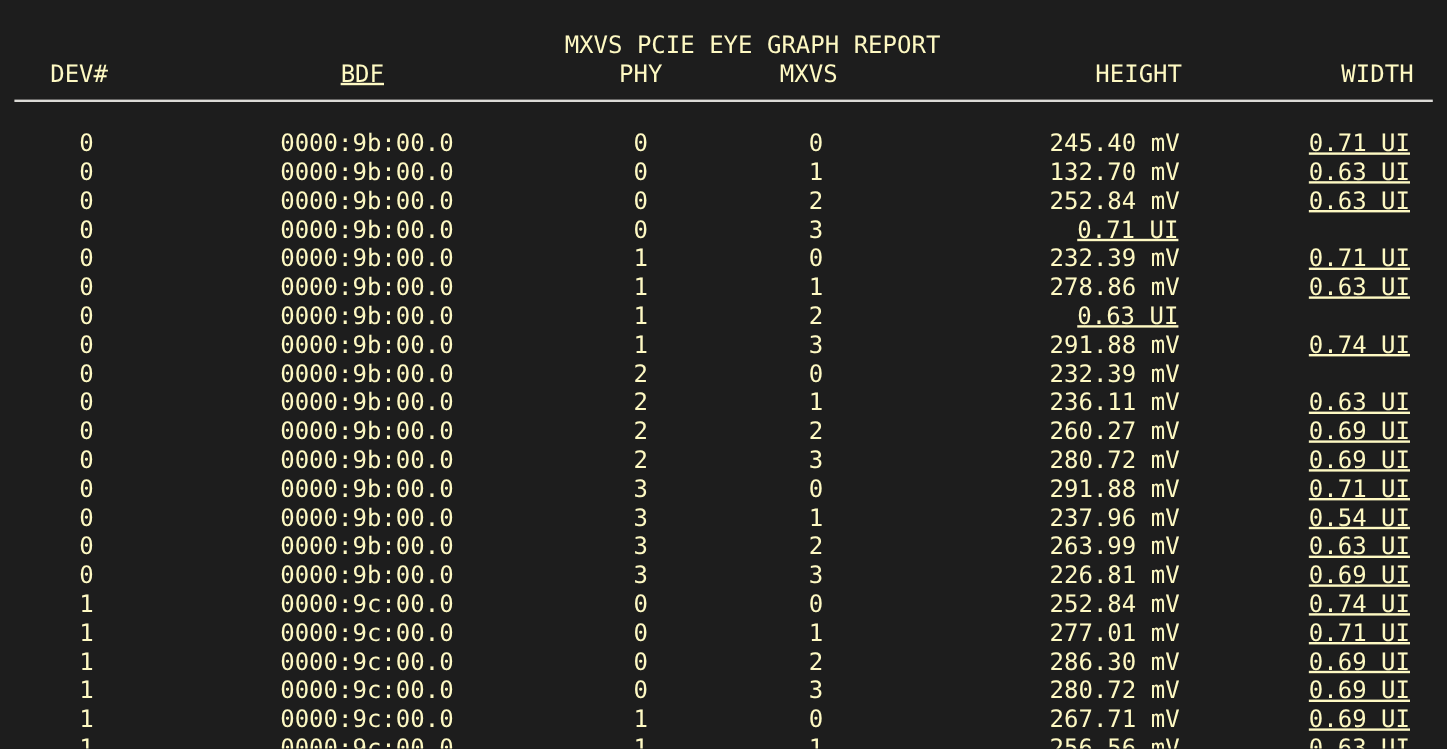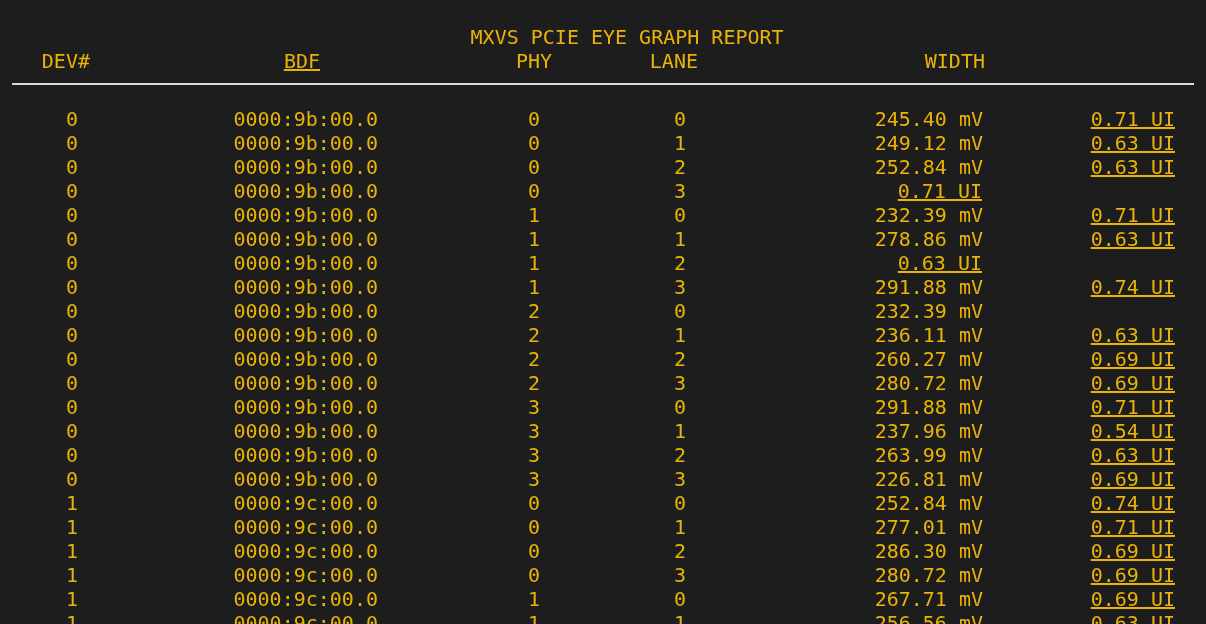--- a/index.html
+++ b/index.html
@@ -6,21 +6,21 @@
     margin: 0;
     padding: 0;
     background: #1d1d1d;
   }
   .screen {
     position: relative;
     width: 1206px;
     height: 624px;
     overflow: hidden;
     background: #1d1d1d;
-    color: #eab308;
+    color: #fef9c3;
     font-family: "DejaVu Sans Mono", monospace;
     font-size: 20px;
     line-height: 24px;
     box-sizing: border-box;
     padding-top: 1px;
   }
   .title-line {
     height: 24px;
     text-align: center;
     white-space: pre;
@@ -65,21 +65,22 @@
   <div class="title-line">
     <span>MXVS PCIE EYE GRAPH REPORT</span>
   </div>
 
   <div class="blank-line"></div>
 
   <div class="grid-row header-row">
     <span class="c0">DEV#</span>
     <span class="c1">BDF</span>
     <span class="c2">PHY</span>
-    <span class="c3">LANE</span>
+    <span class="c3">MXVS</span>
+    <span class="c4">HEIGHT</span>
     <span class="c5">WIDTH</span>
   </div>
 
   <div class="sep-zone">
     <div class="sep-bar"></div>
   </div>
 
   <div id="table-body">
   <div class="grid-row data-row">
     <span class="c0">0</span>
@@ -88,21 +89,21 @@
     <span class="c3">0</span>
     <span class="c4">245.40 mV</span>
     <span class="c5">0.71 UI</span>
   </div>
 
   <div class="grid-row data-row">
     <span class="c0">0</span>
     <span class="c1">0000:9b:00.0</span>
     <span class="c2">0</span>
     <span class="c3">1</span>
-    <span class="c4">249.12 mV</span>
+    <span class="c4">132.70 mV</span>
     <span class="c5">0.63 UI</span>
   </div>
 
   <div class="grid-row data-row">
     <span class="c0">0</span>
     <span class="c1">0000:9b:00.0</span>
     <span class="c2">0</span>
     <span class="c3">2</span>
     <span class="c4">252.84 mV</span>
     <span class="c5">0.63 UI</span>

